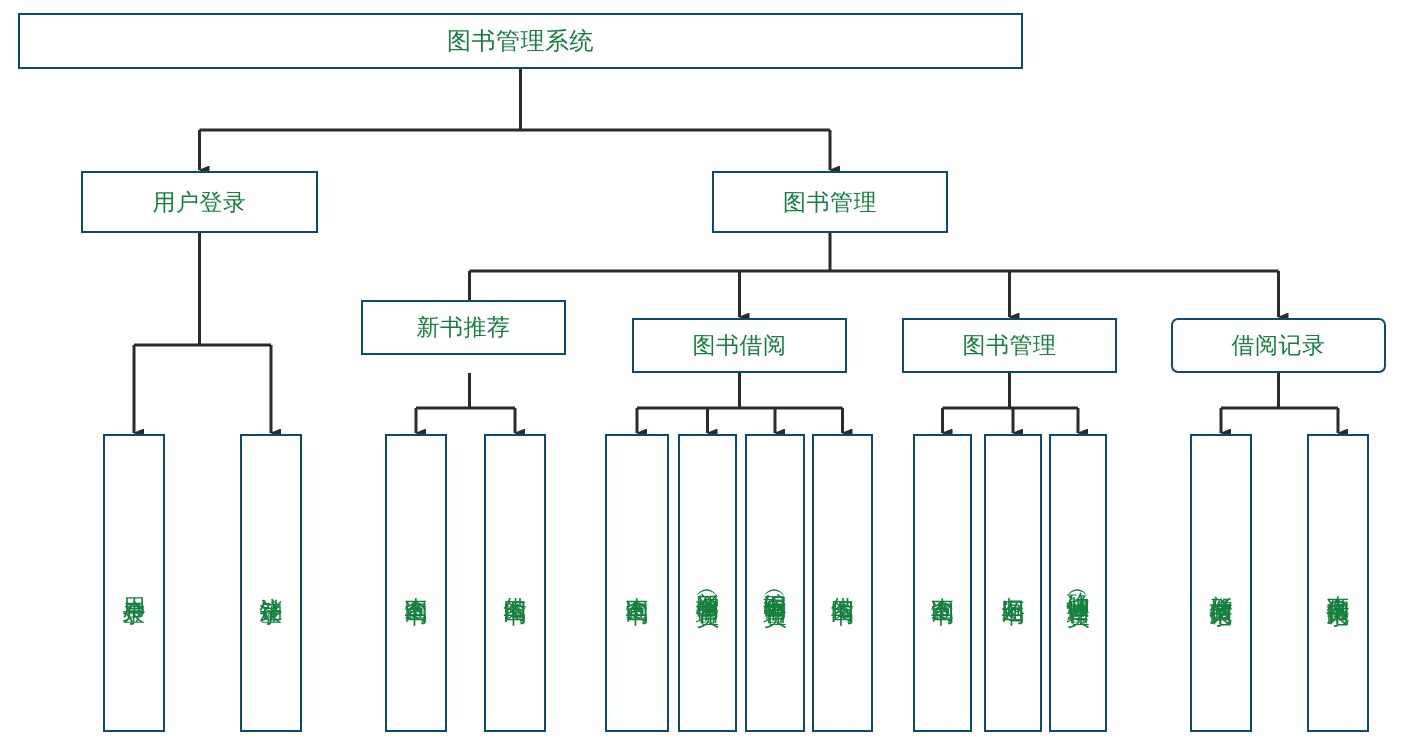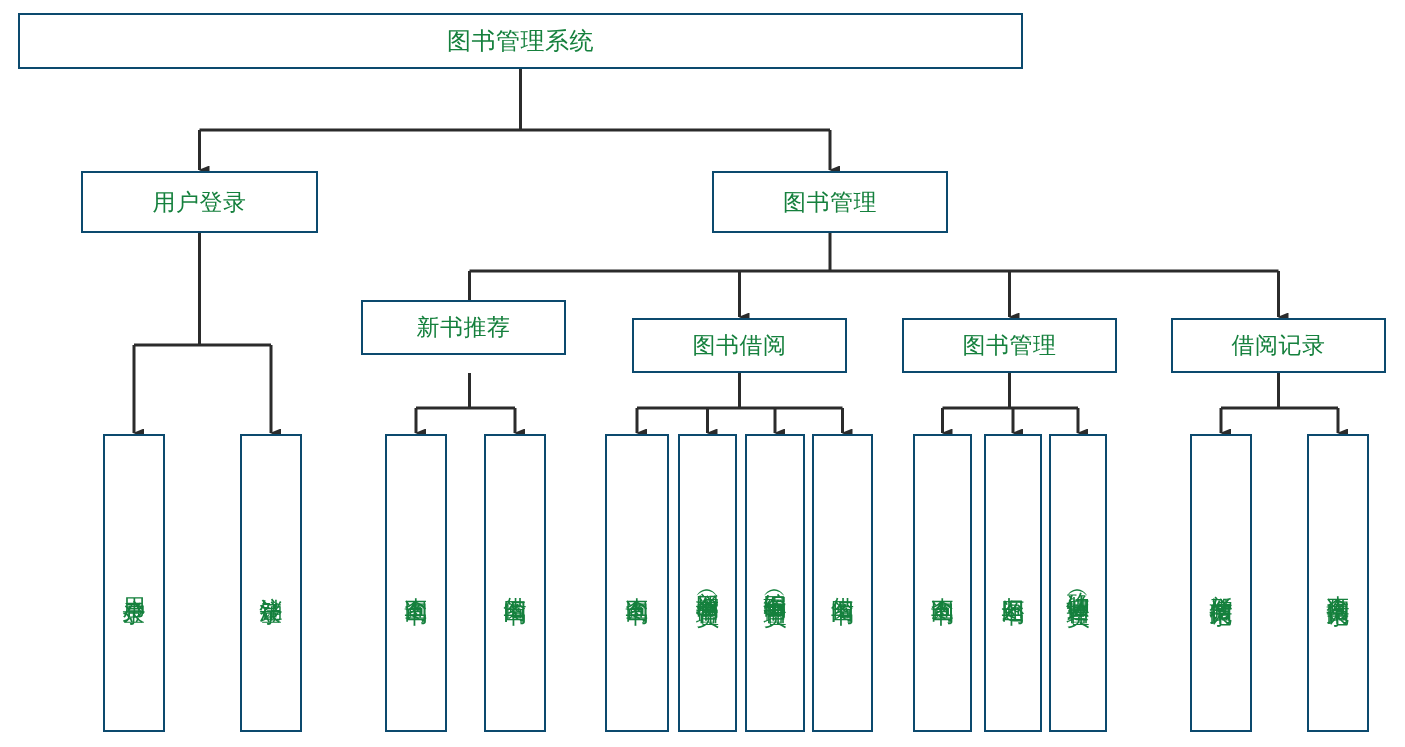--- a/index.html
+++ b/index.html
@@ -128,21 +128,21 @@
       </div>
       <div class="node horiz" style="left: 361px; top: 300px; width: 205px; height: 55px;">
         <span class="node-label">新书推荐</span>
       </div>
       <div class="node horiz" style="left: 632px; top: 318px; width: 215px; height: 55px;">
         <span class="node-label">图书借阅</span>
       </div>
       <div class="node horiz" style="left: 902px; top: 318px; width: 215px; height: 55px;">
         <span class="node-label">图书管理</span>
       </div>
-      <div class="node horiz" style="left: 1171px; top: 318px; width: 215px; height: 55px;">
+      <div class="node horiz" style="left: 1171px; top: 318px; width: 215px; height: 55px; border-radius: 7px;">
         <span class="node-label">借阅记录</span>
       </div>
       <div class="node vert" style="left: 103px; top: 434px; width: 62px; height: 298px;">
         <span class="node-label">用户登录</span>
       </div>
       <div class="node vert" style="left: 240px; top: 434px; width: 62px; height: 298px;">
         <span class="node-label">注销登录</span>
       </div>
       <div class="node vert" style="left: 385px; top: 434px; width: 62px; height: 298px;">
         <span class="node-label">查询图书</span>

